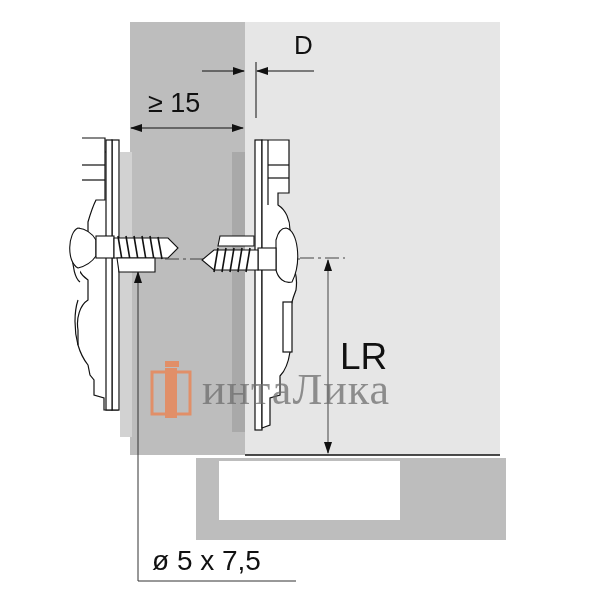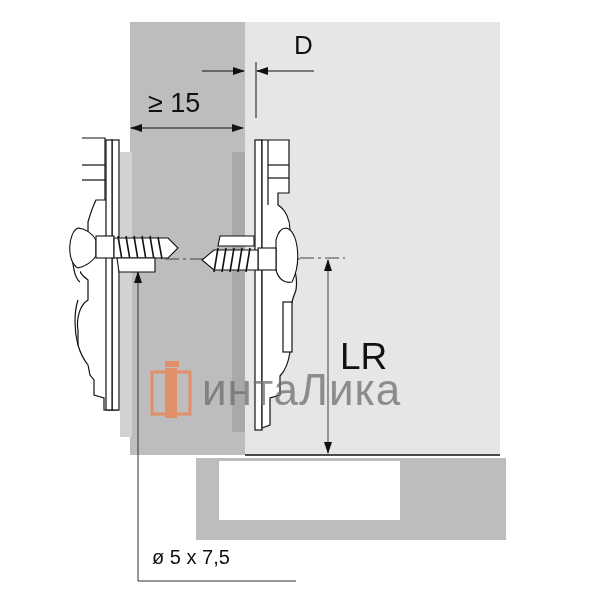--- a/index.html
+++ b/index.html
@@ -1,19 +1,19 @@
 <!DOCTYPE html>
 <html><head>
 <meta charset="utf-8">
 <style>
   html, body { margin:0; padding:0; background:#ffffff; }
   body { width:600px; height:600px; position:relative; overflow:hidden; font-family:"Liberation Sans", sans-serif; }
   svg { position:absolute; left:0; top:0; }
   .lbl { position:absolute; color:#111; font-family:"Liberation Sans", sans-serif; line-height:1; white-space:nowrap; }
-  .wm { position:absolute; font-family:Liberation Sans, sans-serif; color:rgba(110,110,110,0.75); font-size:44px; letter-spacing:1px; line-height:1; white-space:nowrap; }
+  .wm { position:absolute; font-family:Liberation Serif, serif; color:rgba(110,110,110,0.75); font-size:44px; letter-spacing:1px; line-height:1; white-space:nowrap; }
 </style>
 </head>
 <body>
 
 <div style="position:absolute;left:0;top:0;width:600px;height:600px;">
 
   <svg width="600" height="600" viewBox="0 0 600 600">
     <defs>
       <marker id="arrowEnd" markerWidth="12" markerHeight="8" refX="11" refY="4" orient="auto" markerUnits="userSpaceOnUse">
         <path d="M0,0 L12,4 L0,8 Z" fill="#111"></path>
@@ -111,16 +111,16 @@
     <g opacity="0.85">
       <rect x="152" y="372" width="38" height="42" fill="none" stroke="#e8875a" stroke-width="3"></rect>
       <rect x="165" y="368" width="12" height="50" fill="#e8875a"></rect>
       <rect x="165" y="361" width="14" height="6" fill="#e8875a"></rect>
     </g>
   </svg>
 
   <div class="lbl" style="left:294px;top:32px;font-size:26px;">D</div>
   <div class="lbl" style="left:148px;top:90px;font-size:27px;text-align:center;">≥ 15</div>
   <div class="lbl" style="left:340px;top:338px;font-size:37px;">LR</div>
-  <div class="lbl" style="left:152px;top:547px;font-size:20px;text-align:center;">ø 5 x 7,5</div>
+  <div class="lbl" style="left:152px;top:547px;font-size:28px;text-align:center;">ø 5 x 7,5</div>
 
   <div class="wm" style="left:202px;top:368px;">интаЛика</div>
 </div>
 
 </body></html>

